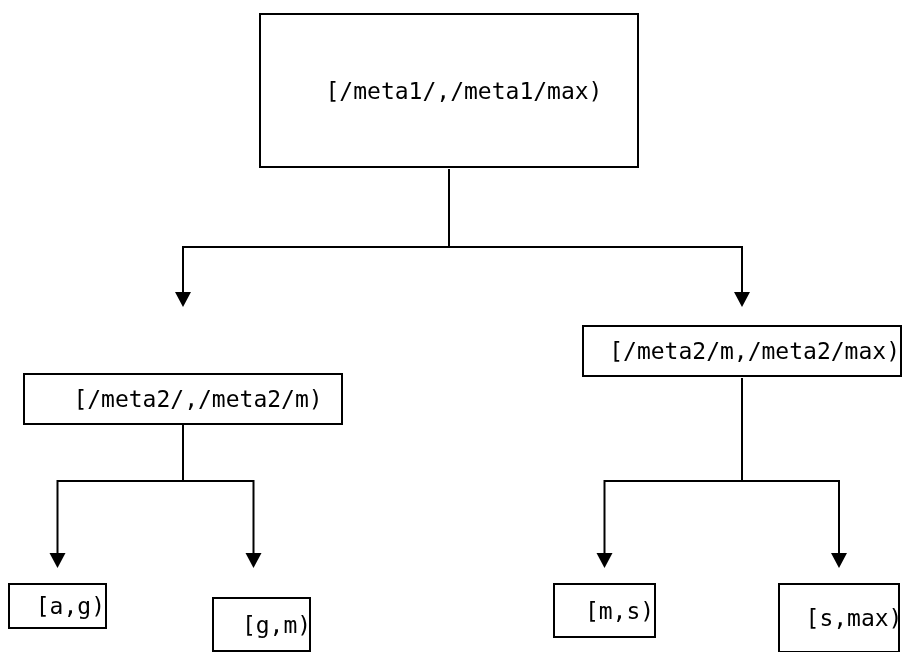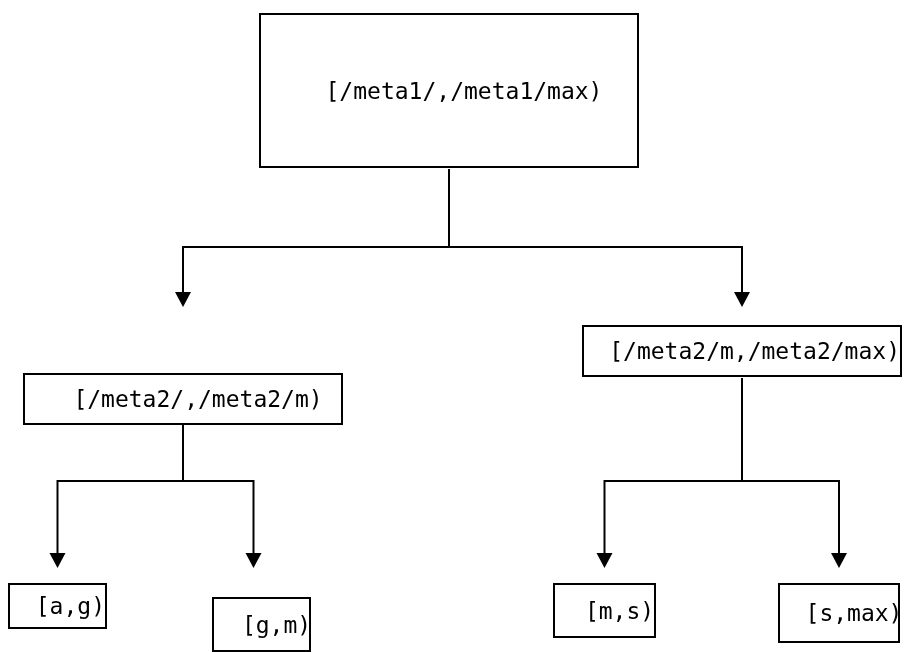--- a/index.html
+++ b/index.html
@@ -35,21 +35,21 @@
     letter-spacing: 0px;
     white-space: nowrap;
     padding-left: 30px;
   }
   .node-root        { left: 259px; top: 13px;  width: 380px; height: 155px; }
   .node-left        { left: 23px;  top: 325px; width: 320px; height: 52px; margin-top: 48px;  }
   .node-right       { left: 582px; top: 325px; width: 320px; height: 52px; justify-content: flex-end;  }
   .node-left-left   { left: 8px;   top: 583px; width: 99px;  height: 46px; justify-content: flex-end;  }
   .node-left-right  { left: 204px; top: 597px; width: 99px;  height: 55px; margin-left: 8px;  }
   .node-right-left  { left: 553px; top: 583px; width: 103px; height: 55px;  }
-  .node-right-right { left: 778px; top: 583px; width: 122px; height: 60px;  }
+  .node-right-right { left: 778px; top: 583px; width: 122px; height: 70px;  }
 </style>
 </head>
 <body>
 
 <div class="canvas">
 
   <svg class="edges" viewBox="0 0 912 652" xmlns="http://www.w3.org/2000/svg">
 
     <g stroke="#000000" stroke-width="2" fill="none">
       <path d="M449,169 L449,247"></path>

